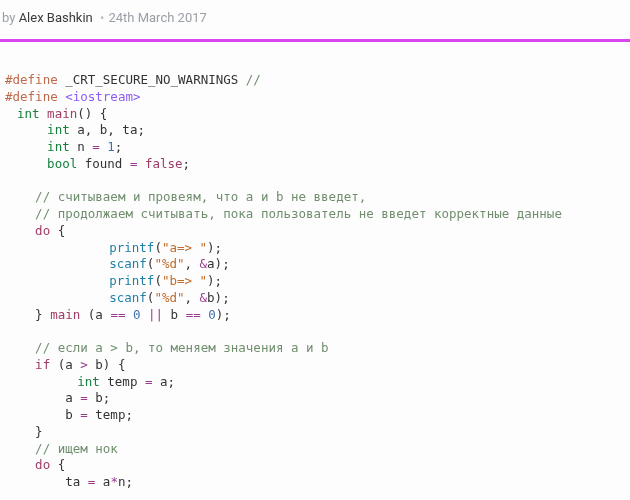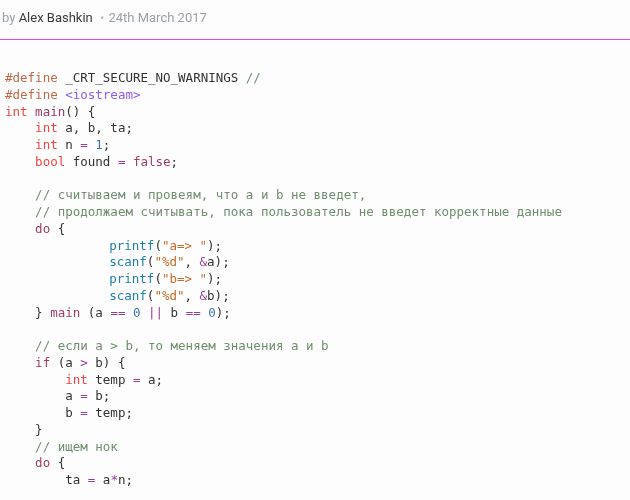--- a/index.html
+++ b/index.html
@@ -6,21 +6,21 @@
     margin: 0;
     font-family: -apple-system, BlinkMacSystemFont, "Segoe UI", Roboto, sans-serif;
     font-size: 13px;
     background: #fdfdfd;
     color: #333;
   }
   .header {
     padding: 10px 2px 14px;
     font-size: 13px;
     color: #9aa0a6;
-    border-bottom: 1px solid #d946ef;
+    border-bottom: 3px solid #d946ef;
   }
   .header .by {
     color: #9aa0a6;
   }
   .header a.author {
     color: #3a3a3a;
     text-decoration: none;
     font-weight: 400;
   }
   .header .dot {
@@ -35,21 +35,21 @@
     font-family: Menlo, Consolas, "DejaVu Sans Mono", monospace;
     font-size: 12.5px;
     line-height: 1.34;
     white-space: pre;
     color: #333;
   }
   
   .cp   { color: #be6a4a; }      
   .cpf  { color: #8b5cf6; margin-top: 16px; }         
   .kw   { color: #a03c67; }      
-  .kt   { color: #ef4444; }      
+  .kt   { color: #15803d; margin-left: 12px; }      
   .nf   { color: #a03c67; }      
   .call { color: #1f7fa8; margin-left: 44px; }      
   .num  { color: #406fae; }      
   .str  { color: #c46b29; }      
   .op   { color: #9a3c8e; }      
   .p    { color: #333; }         
   .cm   { color: #708e6e; }      
   .cpcm { color: #708e6e; }      
 </style>
 </head>

